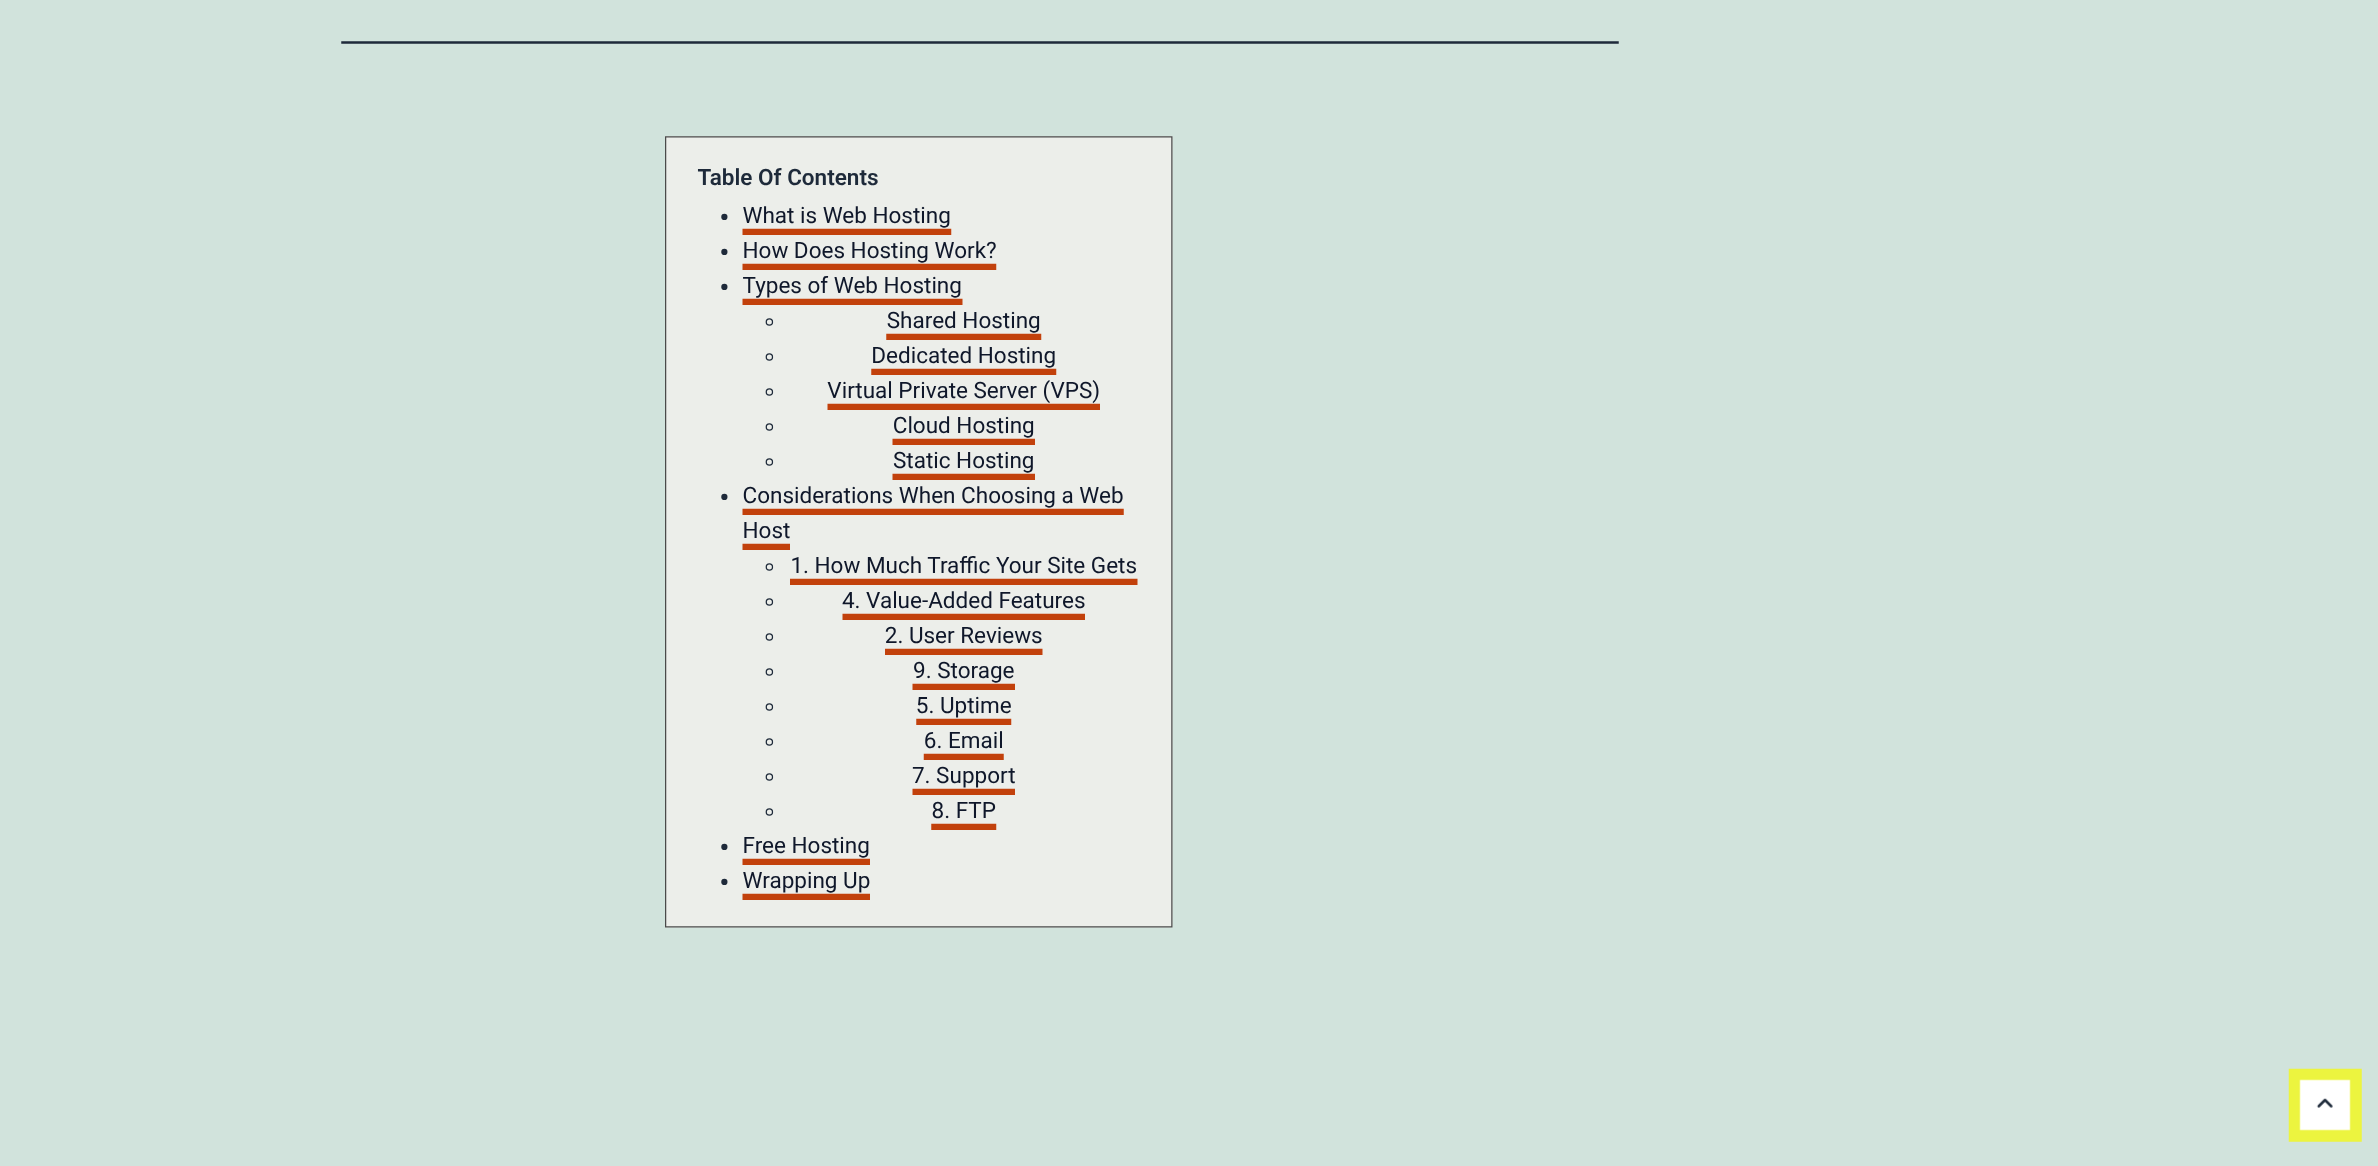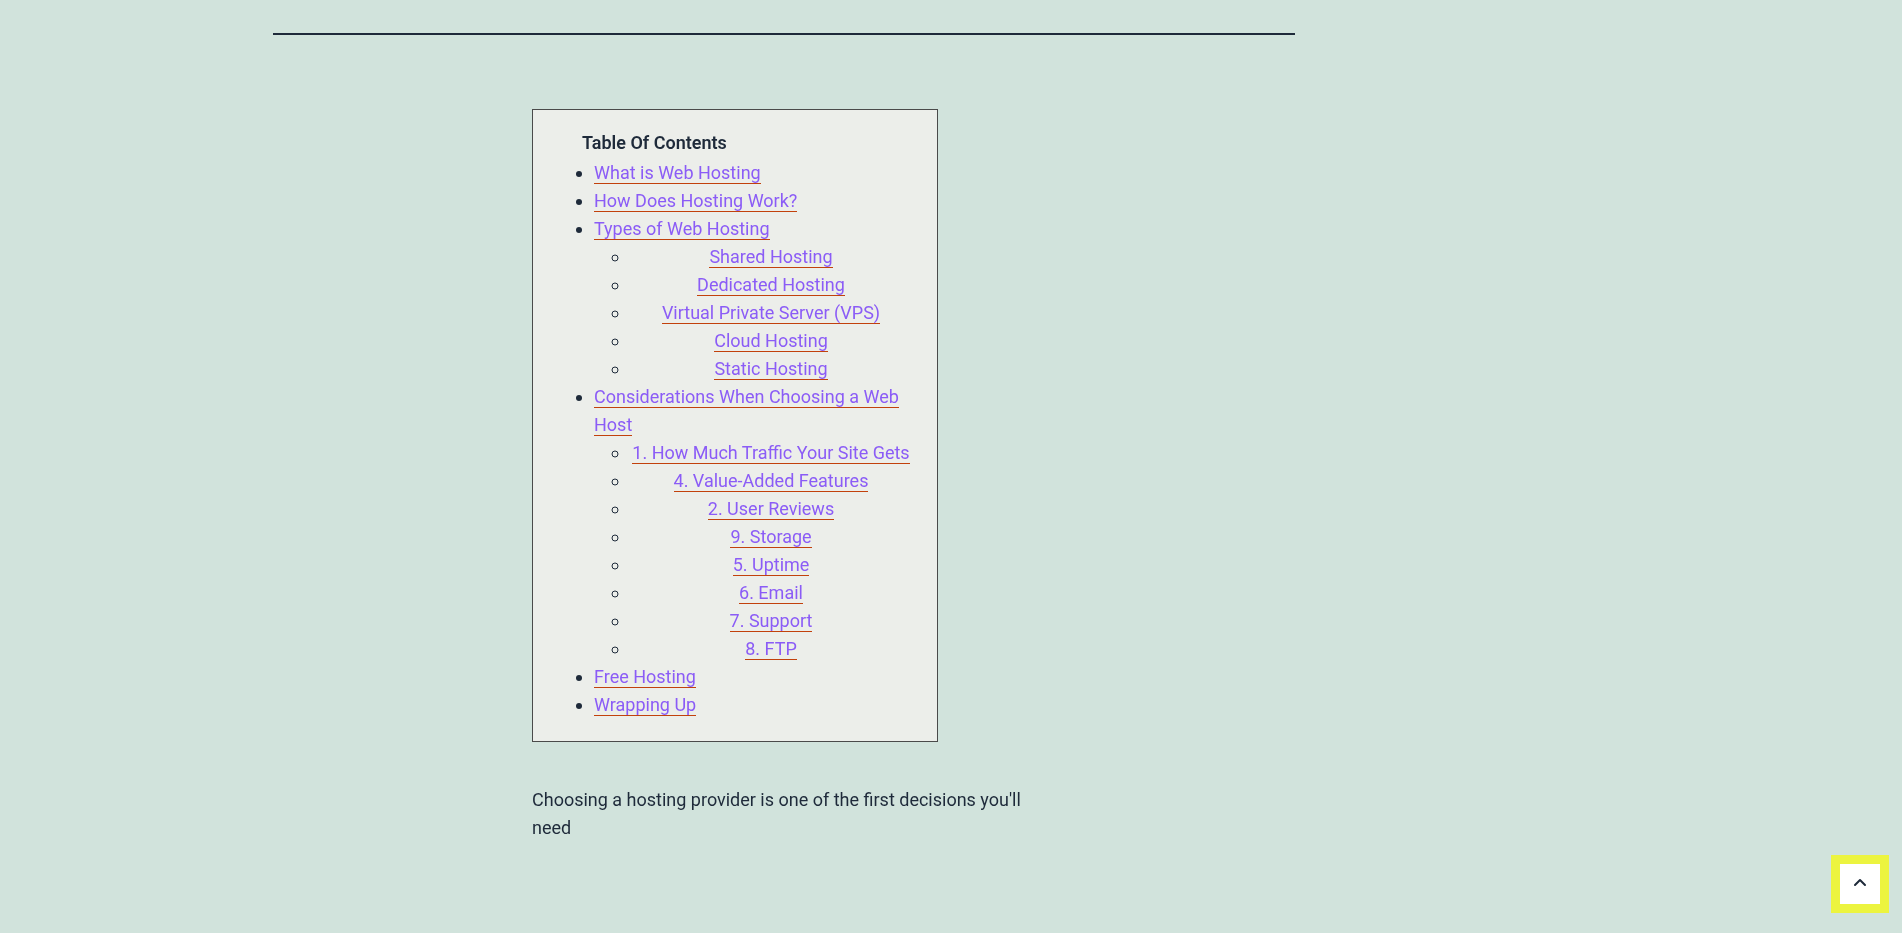--- a/index.html
+++ b/index.html
@@ -29,40 +29,39 @@
   .toc {
     border: 1px solid #4a4a4a;
     background: #eceeea;
     padding: 22px 25px 22px 25px;
   }
   .toc-title {
     font-weight: 600;
     font-size: 18px;
     color: #1e2a3a;
     margin-bottom: 6px;
-    margin-left: 24px;
   }
   .toc ul.level1 {
     list-style: disc;
     padding-left: 36px;
   }
   .toc ul.level2 {
     list-style: circle;
     padding-left: 36px;
     text-align: center;
   }
   .toc li {
     font-size: 18px;
     line-height: 28px;
     color: #1e2a3a;
   }
   .toc a {
-    color: #8b5cf6;
+    color: #0f172a;
     text-decoration: none;
-    border-bottom: 1px solid #c2410c;
+    border-bottom: 5px solid #c2410c;
     padding-bottom: 0;
   }
   .body-text {
     margin-top: 44px;
     font-size: 18px;
     line-height: 28px;
     color: #1e2a3a;
     width: 500px;
   }
   .scroll-top {
@@ -156,21 +155,20 @@
       </li>
       <li>
         <a href="#">Free Hosting</a>
       </li>
       <li>
         <a href="#">Wrapping Up</a>
       </li>
     </ul>
   </div>
 
-  <p class="body-text">Choosing a hosting provider is one of the first decisions you'll need</p>
 
 </div>
 
 <button class="scroll-top" aria-label="Scroll to top">
   <span class="inner">
     <span>
       <svg viewBox="0 0 16 16" fill="none" stroke="#1e2a3a" stroke-width="2" stroke-linecap="round" stroke-linejoin="round">
         <polyline points="3,10 8,5 13,10"></polyline>
       </svg>
     </span>

